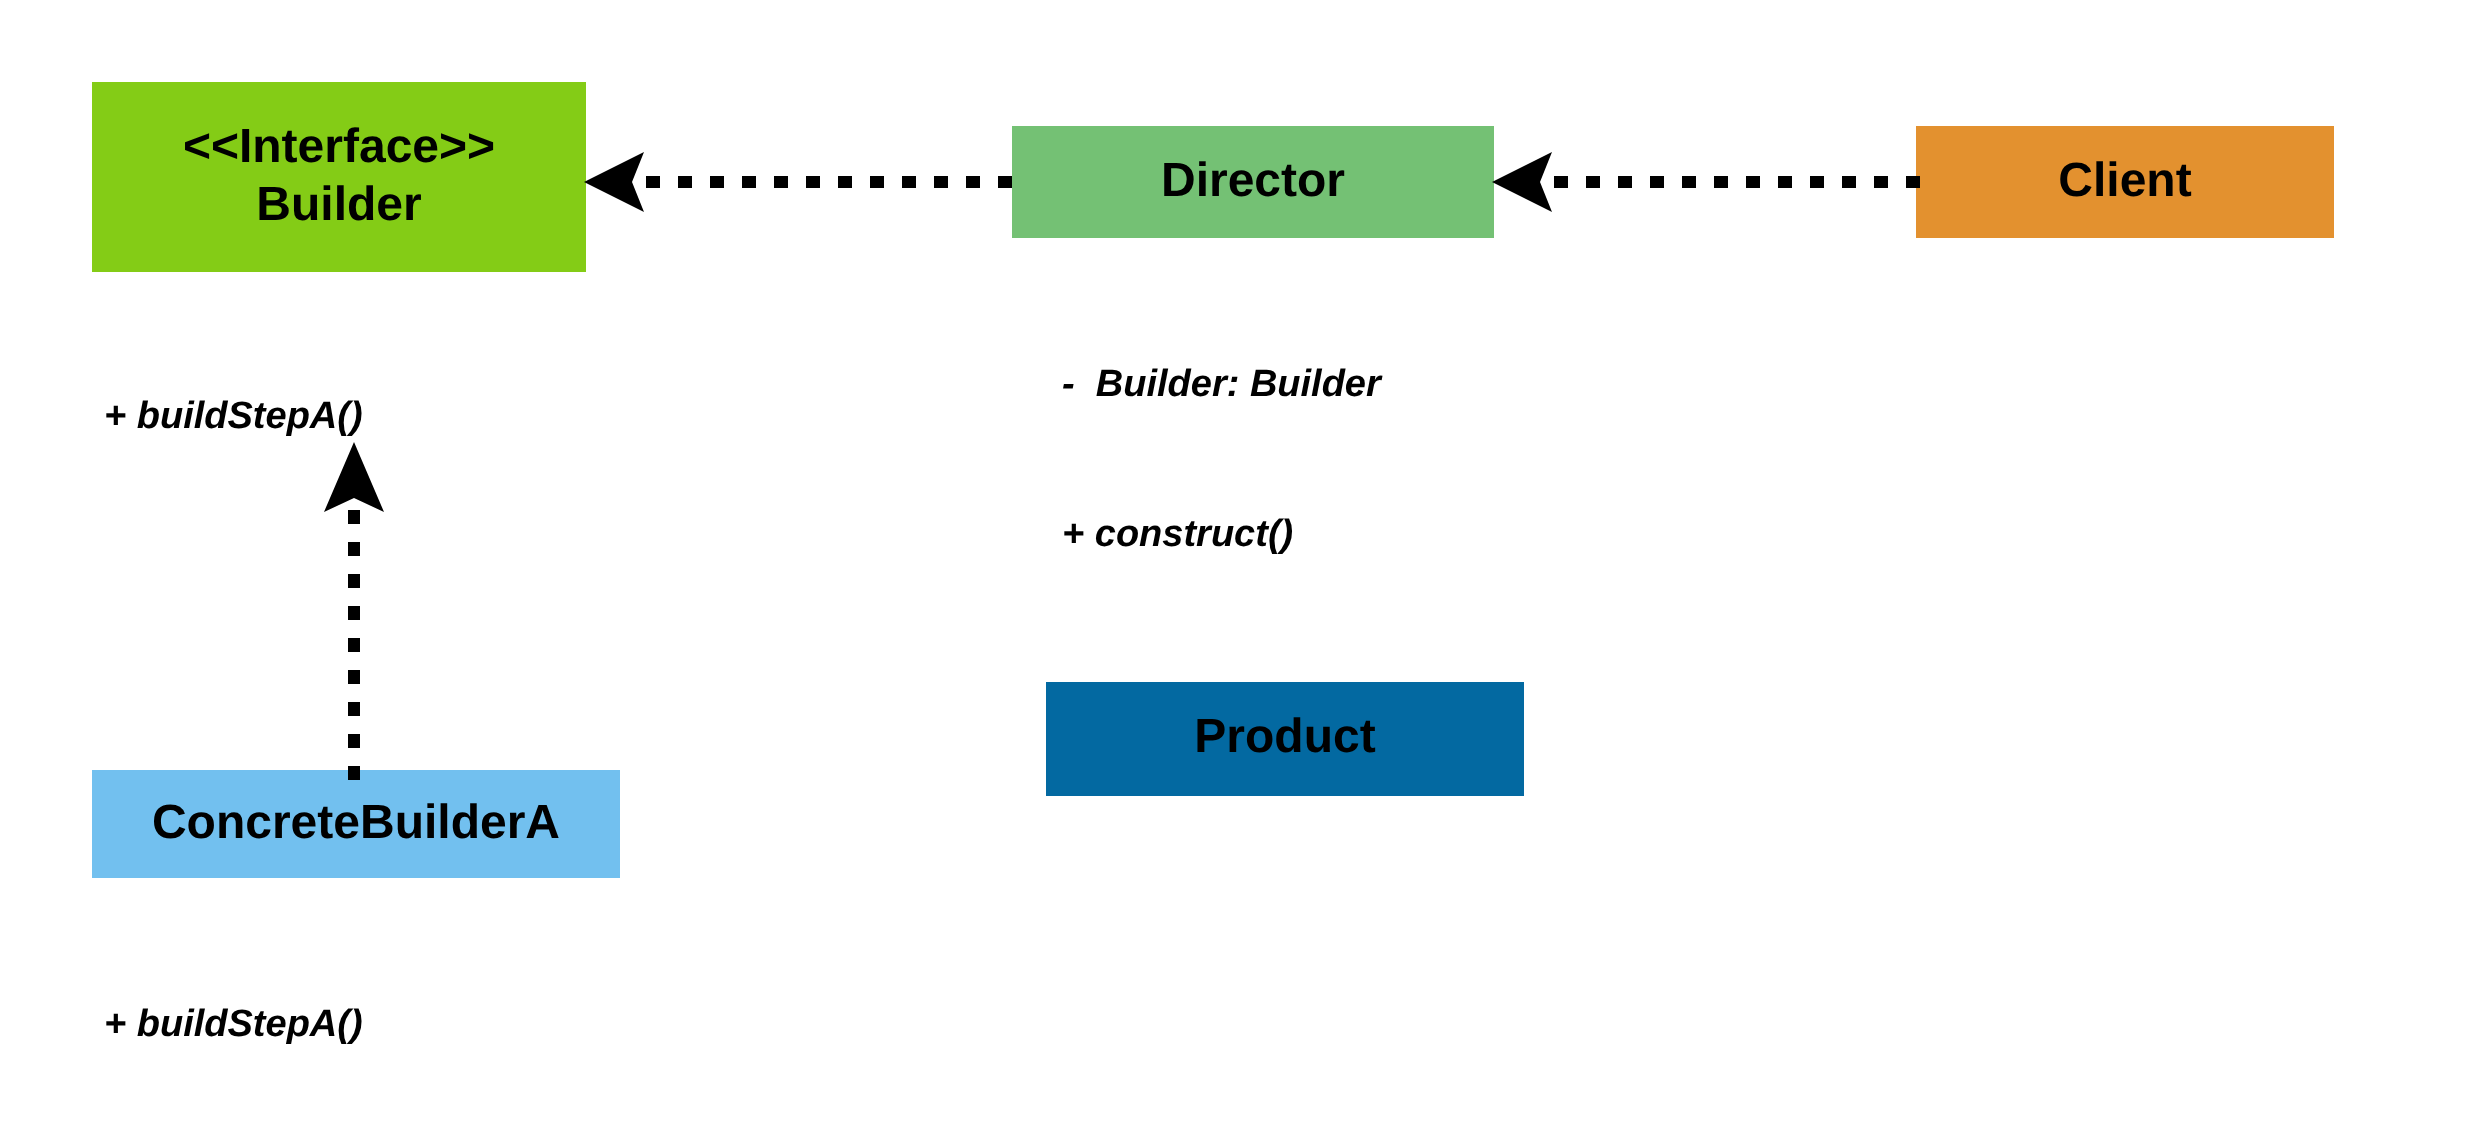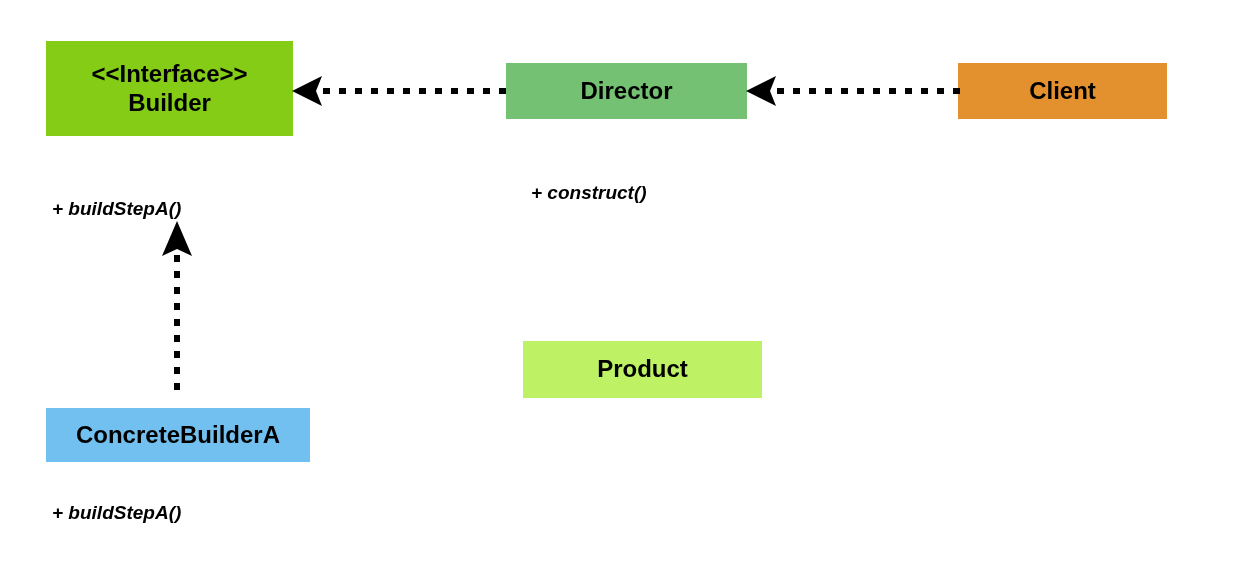--- a/index.html
+++ b/index.html
@@ -62,48 +62,49 @@
   <div class="node" style="left:46px; top:41px; width:247px; height:95px;">
     <div class="node-header" style="left:0; top:0; width:247px; height:95px; background:#84cc16;">
       <span>&lt;&lt;Interface&gt;&gt;</span>
       <span class="line2">Builder</span>
     </div>
   </div>
   <div class="members" style="left:52px; top:146px; width:270px;">
     <span class="m">+ buildStepA()</span>
   </div>
 
-  <div class="node" style="left:46px; top:408px; width:264px; height:54px;">
+  <div class="node" style="left:46px; top:385px; width:264px; height:54px;">
     <div class="node-header" style="left:0; top:0; width:264px; height:54px; background:#72c0ef;">
       <span class="line2">ConcreteBuilderA</span>
     </div>
   </div>
   <div class="members" style="left:52px; top:450px; width:270px;">
     <span class="m">+ buildStepA()</span>
     
     
   </div>
 
   <div class="node" style="left:506px; top:63px; width:241px; height:44px;">
     <div class="node-header" style="left:0; top:0; width:241px; height:56px; background:#74c174;">
       <span class="line2">Director</span>
     </div>
   </div>
   <div class="members" style="left:531px; top:130px; width:250px;">
+    <span class="m">-  Builder: Builder</span>
     <span class="m">+ construct()</span>
   </div>
 
   <div class="node" style="left:958px; top:63px; width:209px; height:56px;">
     <div class="node-header" style="left:0; top:0; width:209px; height:56px; background:#e3912f;">
       <span class="line2">Client</span>
     </div>
   </div>
 
   <div class="node" style="left:523px; top:341px; width:239px; height:57px;">
-    <div class="node-header" style="left:0; top:0; width:239px; height:57px; background:#bef264;">
+    <div class="node-header" style="left:0; top:0; width:239px; height:57px; background:#0369a1;">
       <span class="line2">Product</span>
     </div>
   </div>
 
   <div class="edge" style="left:290px; top:70px; width:220px; height:50px;">
     <svg width="220" height="50" viewBox="0 0 220 50">
       <line x1="216" y1="21" x2="28" y2="21" stroke="#000000" stroke-width="6" stroke-dasharray="7 9" stroke-linecap="butt"></line>
       <polygon points="2,21 32,6 26,21 32,36" fill="#000000"></polygon>
     </svg>
   </div>

